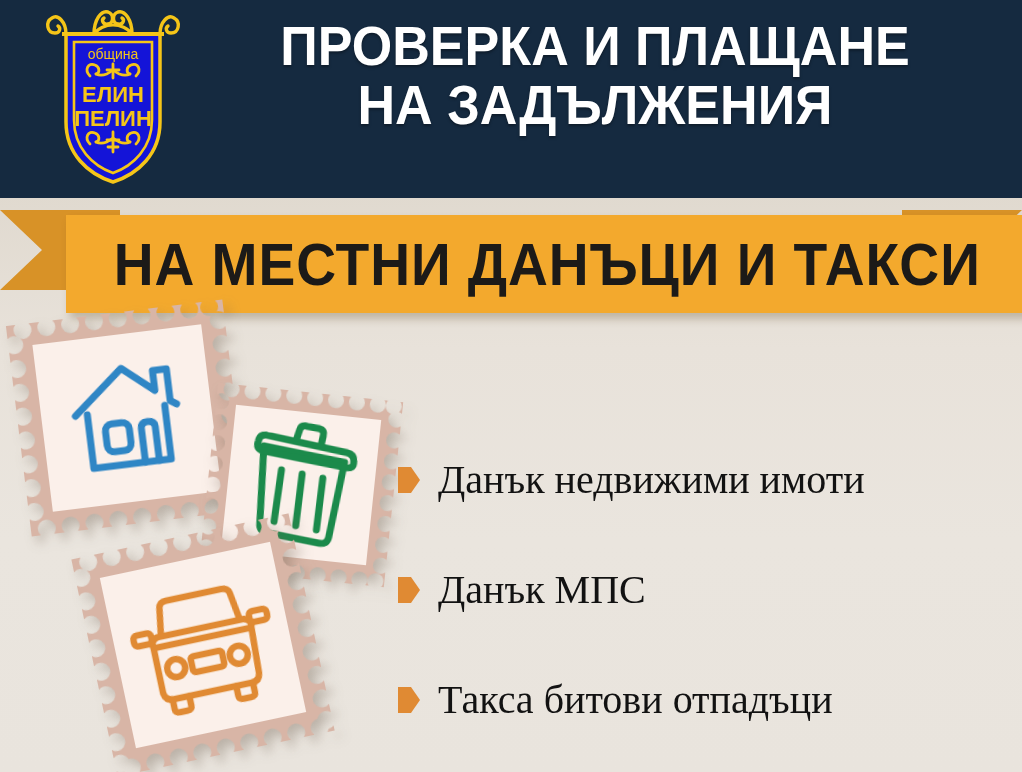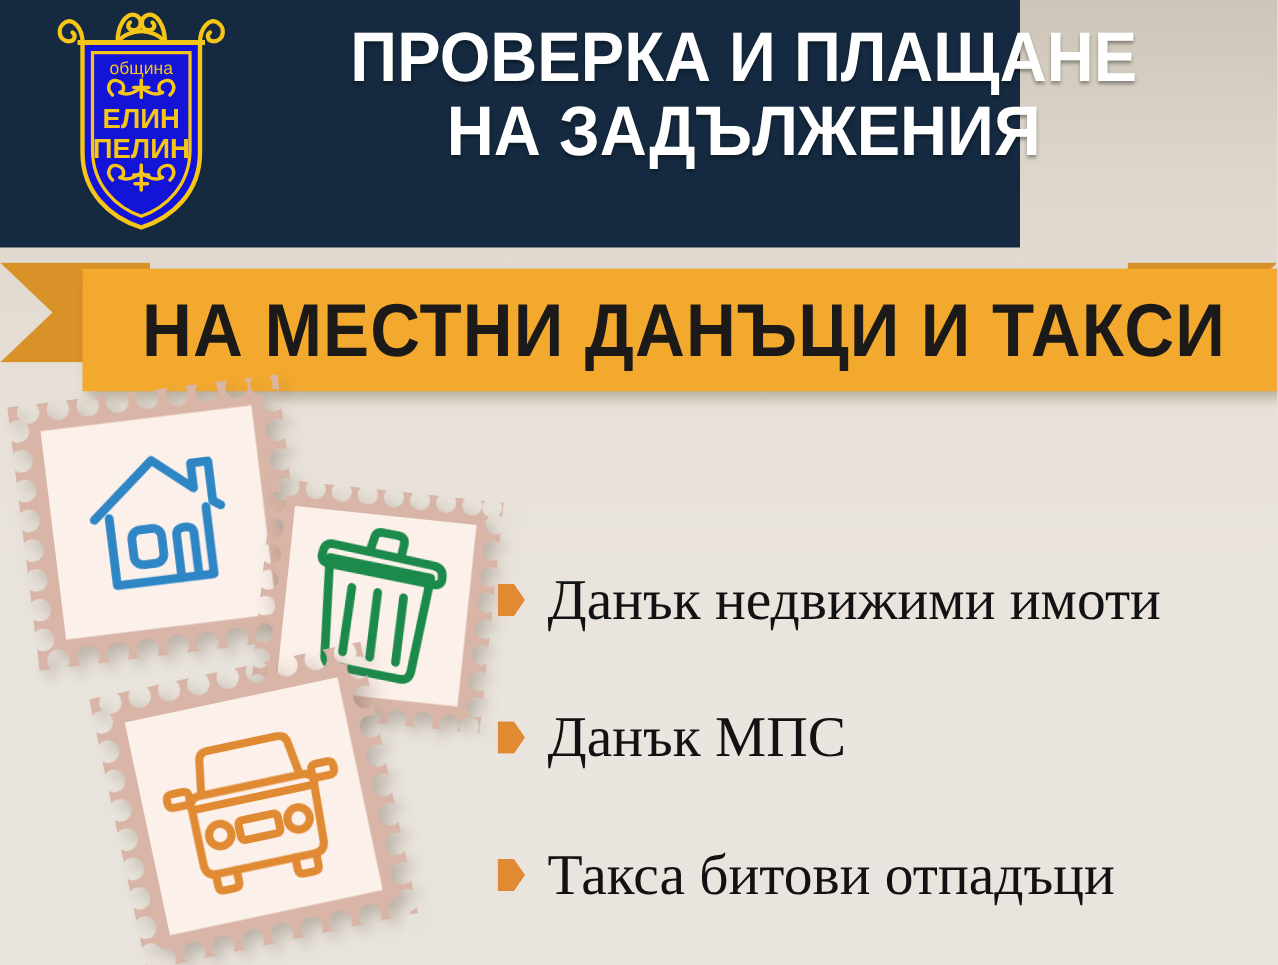--- a/index.html
+++ b/index.html
@@ -9,21 +9,21 @@
     background:#e8e3dc;
     overflow:hidden;
   }
   #stage{
     position:relative;width:1022px;height:772px;overflow:hidden;
     background:linear-gradient(180deg,#cdc5b7 0%,#ddd6cb 18%,#e8e2da 45%,#eae5de 70%,#e9e4dd 100%);
   }
 
   
   .header{
-    position:absolute;left:0;top:0;width:816px;height:198px;
+    position:absolute;left:0;top:0;width:1022px;height:198px;
     background:#152a40;
     display:flex;align-items:flex-start;text-decoration:underline;
   }
   .logo-wrap{
     position:absolute;left:38px;top:4px;width:150px;height:182px;
   }
   .title-block{
     position:absolute;left:190px;top:16px;width:810px;
     text-align:center;
     color:#ffffff;
@@ -84,21 +84,21 @@
     display:flex;align-items:center;
     height:110px;
   }
   .bullet{
     width:22px;height:26px;flex:0 0 auto;margin-right:18px;
     background:#e08a33;
     clip-path:polygon(0 0,13px 0,22px 13px,13px 26px,0 26px);
   }
   .item-label{
     font-family:"Liberation Serif", serif;
-    font-size:46px;
+    font-size:40px;
     color:#121212;
     white-space:nowrap;
     line-height:1;
     text-align:right;
   }
 </style>
 </head>
 <body>
 
 <div id="stage">

